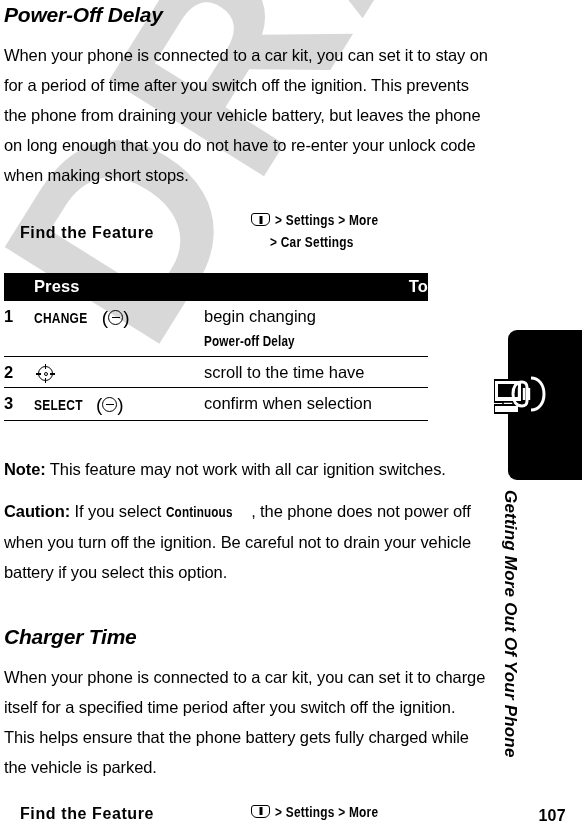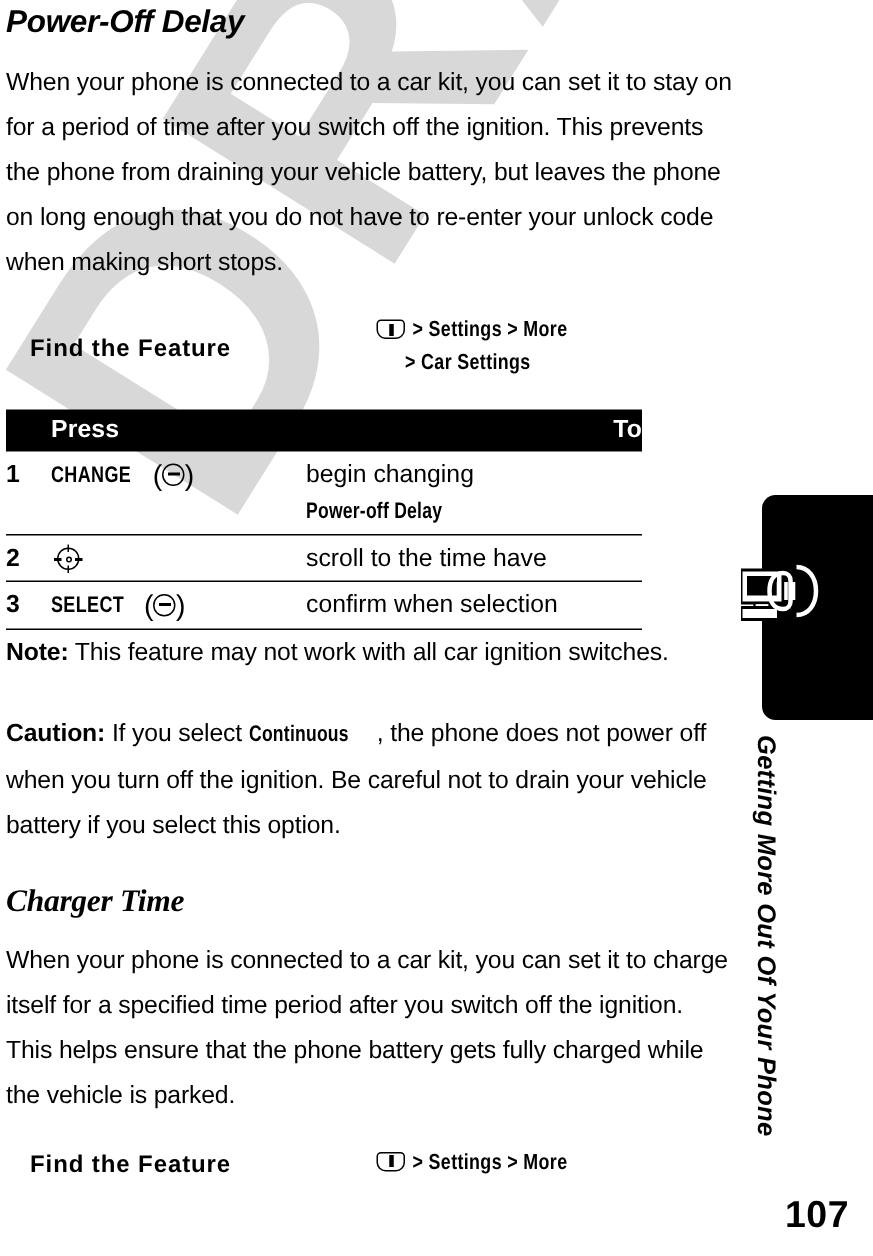--- a/index.html
+++ b/index.html
@@ -275,21 +275,21 @@
     transform: rotate(90deg);
     transform-origin: 0 0;
     color: #000;
   }
   #page-number {
     position: absolute;
     right: 16px;
     bottom: 12px;
     font-family: "Liberation Sans", sans-serif;
     font-weight: bold;
-    font-size: 25px;
+    font-size: 16px;
     z-index: 5;
     letter-spacing: 0.3px;
   }
 </style>
 </head>
 <body>
 
 <div id="watermark">
   <div class="dtext">DRAFT</div>
 </div>
@@ -377,29 +377,29 @@
         <td class="c-press">
           <span class="keylabel">SELECT</span><span class="softkey"><span class="paren">(</span><span class="softkey-glyph"></span><span class="paren">)</span></span>
         </td>
         <td class="c-to">
           <span>confirm when selection</span>
         </td>
       </tr>
     </tbody>
   </table>
 
-  <p class="body-text" style="margin-top:0; width:460px;">
+  <p class="body-text" style="margin-top:33px; width:460px;">
     <b class="lead">Note:</b><span> This feature may not work with all car ignition switches.</span>
   </p>
 
-  <p class="body-text" style="margin-top:24px; width:490px;">
+  <p class="body-text" style="margin-top:12px; width:490px;">
     <b class="lead">Caution:</b><span> If you select </span><span class="condwrap"><span class="cond">Continuous</span></span><span>, the phone does not power off when you turn off the ignition. Be careful not to drain your vehicle battery if you select this option.</span>
   </p>
 
-  <h2 class="section-title" style="margin-top:22px;font-family:Liberation Serif, serif;">Charger Time</h2>
+  <h2 class="section-title" style="margin-top:37px;">Charger Time</h2>
 
   <p class="body-text" style="margin-top:12px; width:484px;">When your phone is connected to a car kit, you can set it to charge itself for a specified time period after you switch off the ignition. This helps ensure that the phone battery gets fully charged while the vehicle is parked.</p>
 
   <div class="fff" style="margin-top:20px;">
     <div class="fff-label">Find the Feature</div>
     <div class="fff-path">
       <div class="fff-row">
         <span class="menu-key"></span>
         <span class="pathtext">&gt; Settings &gt; More</span>
       </div>

